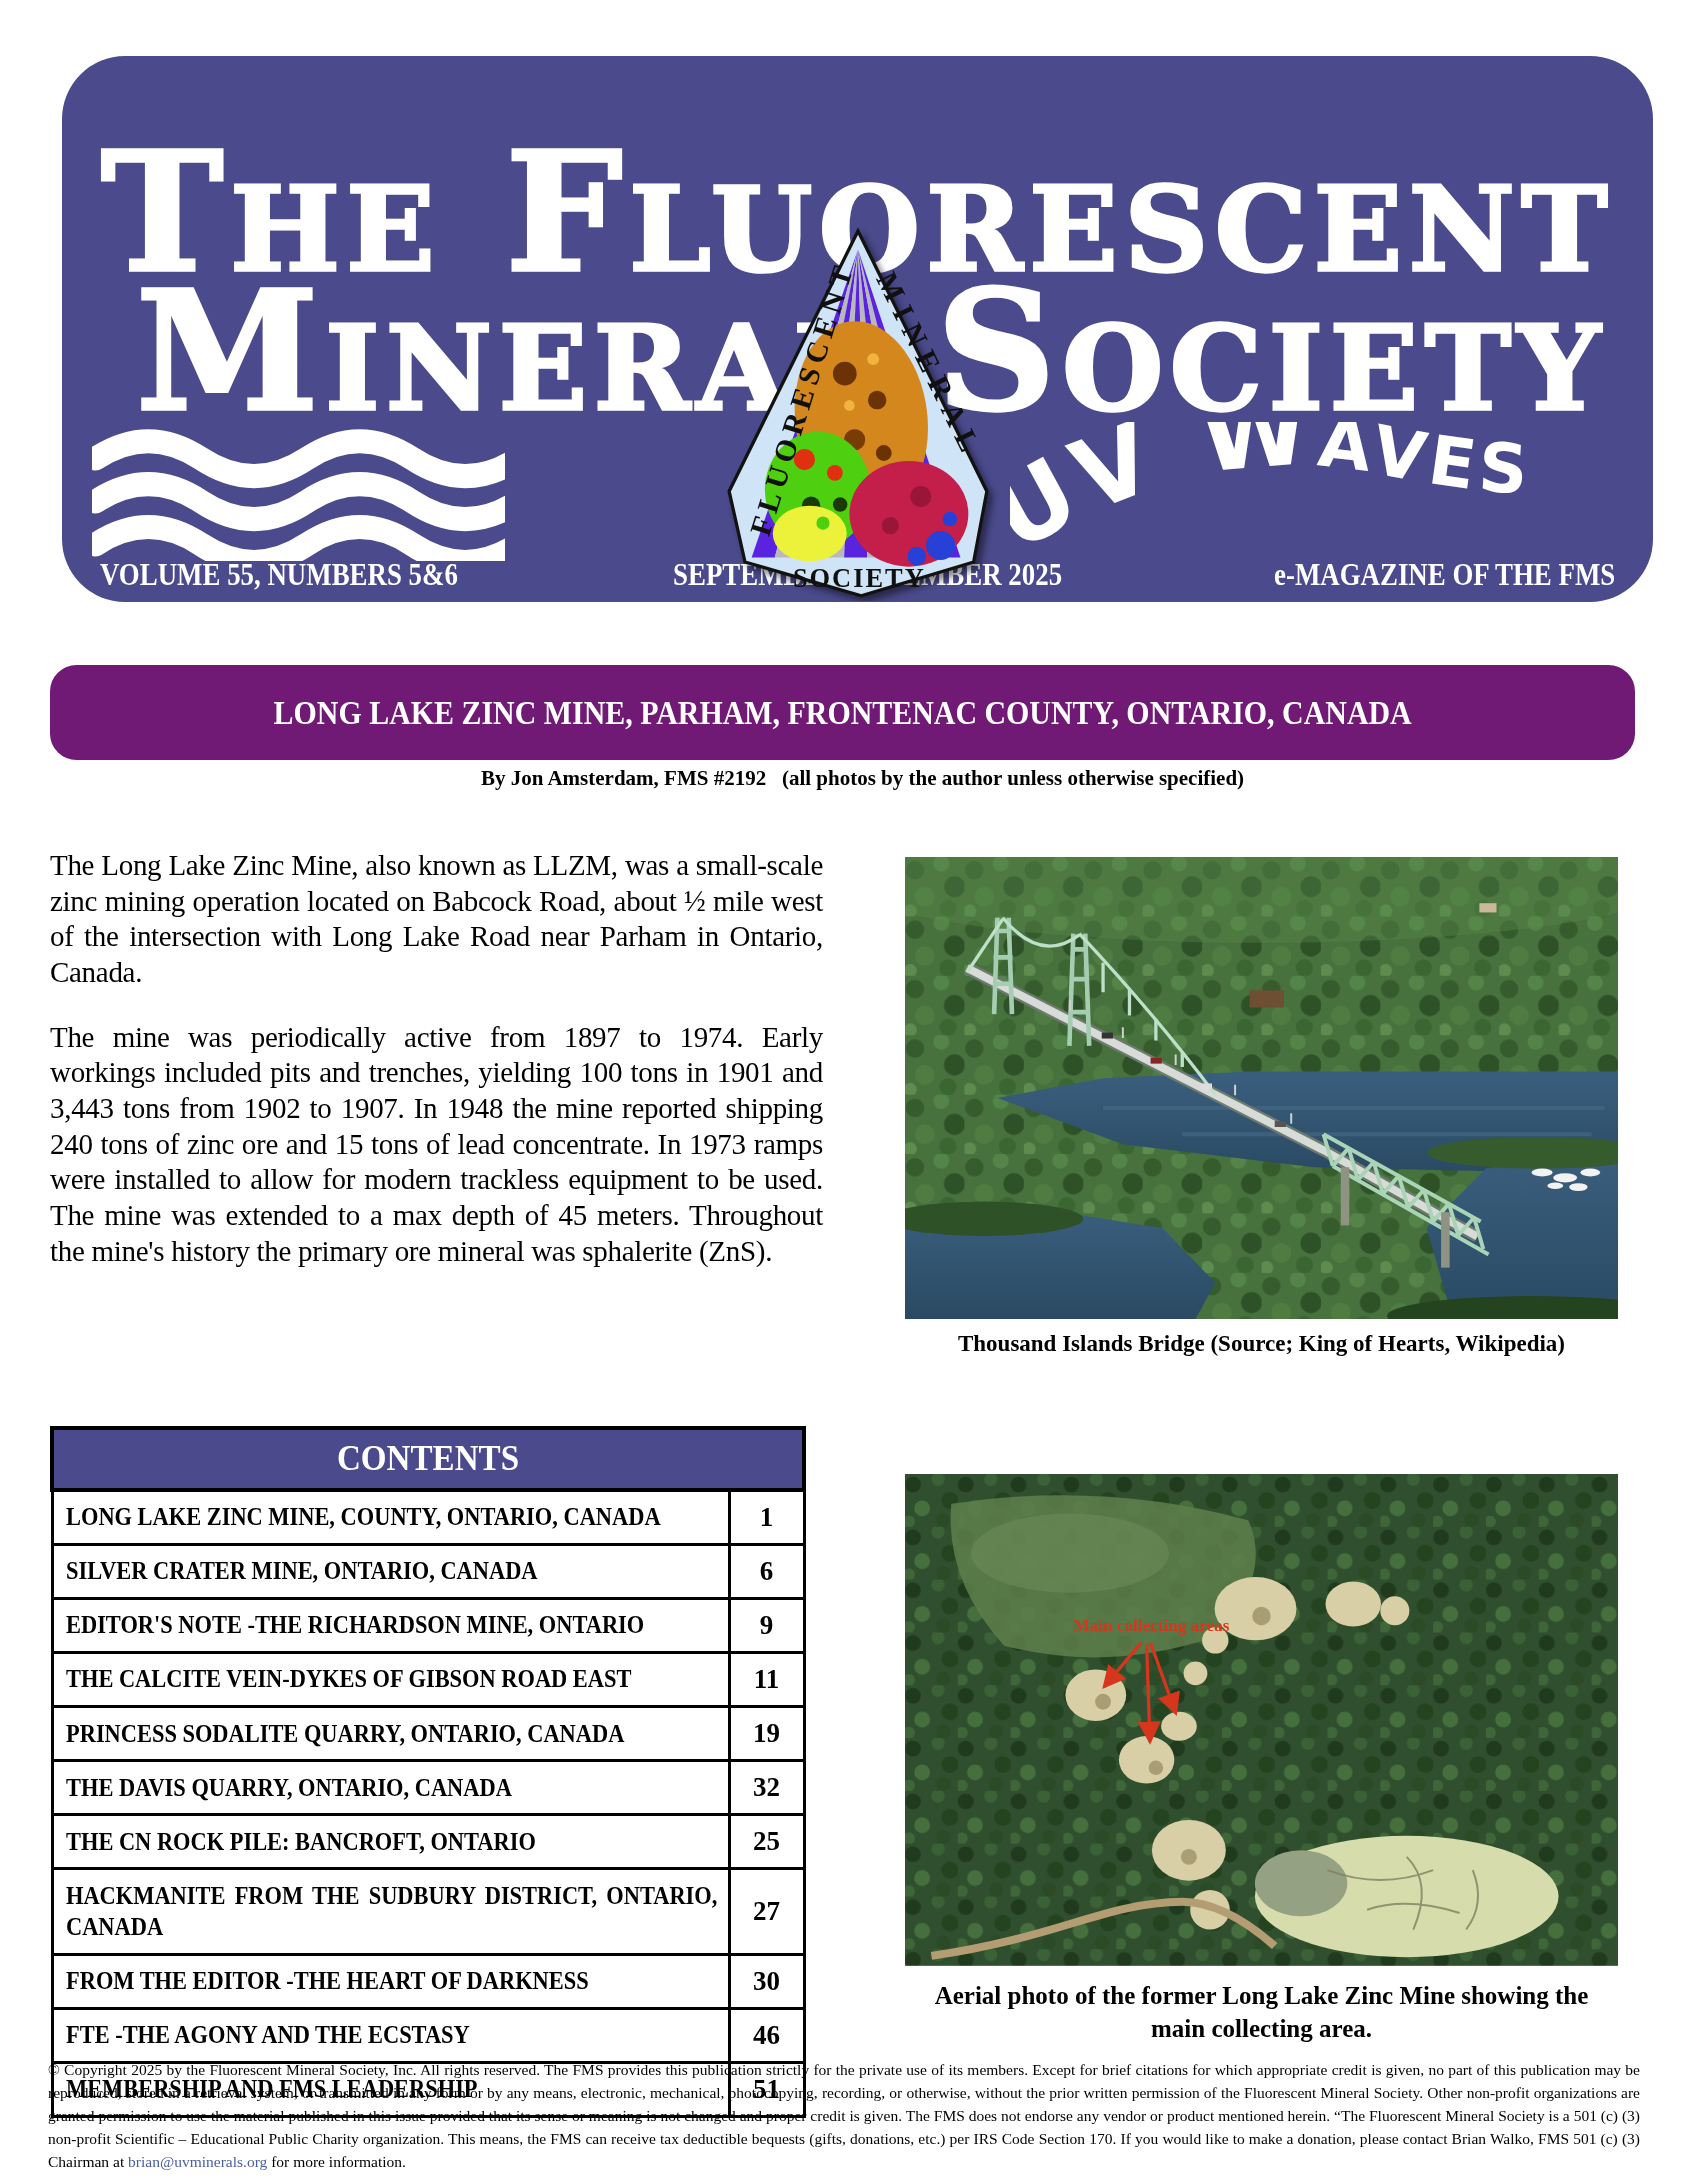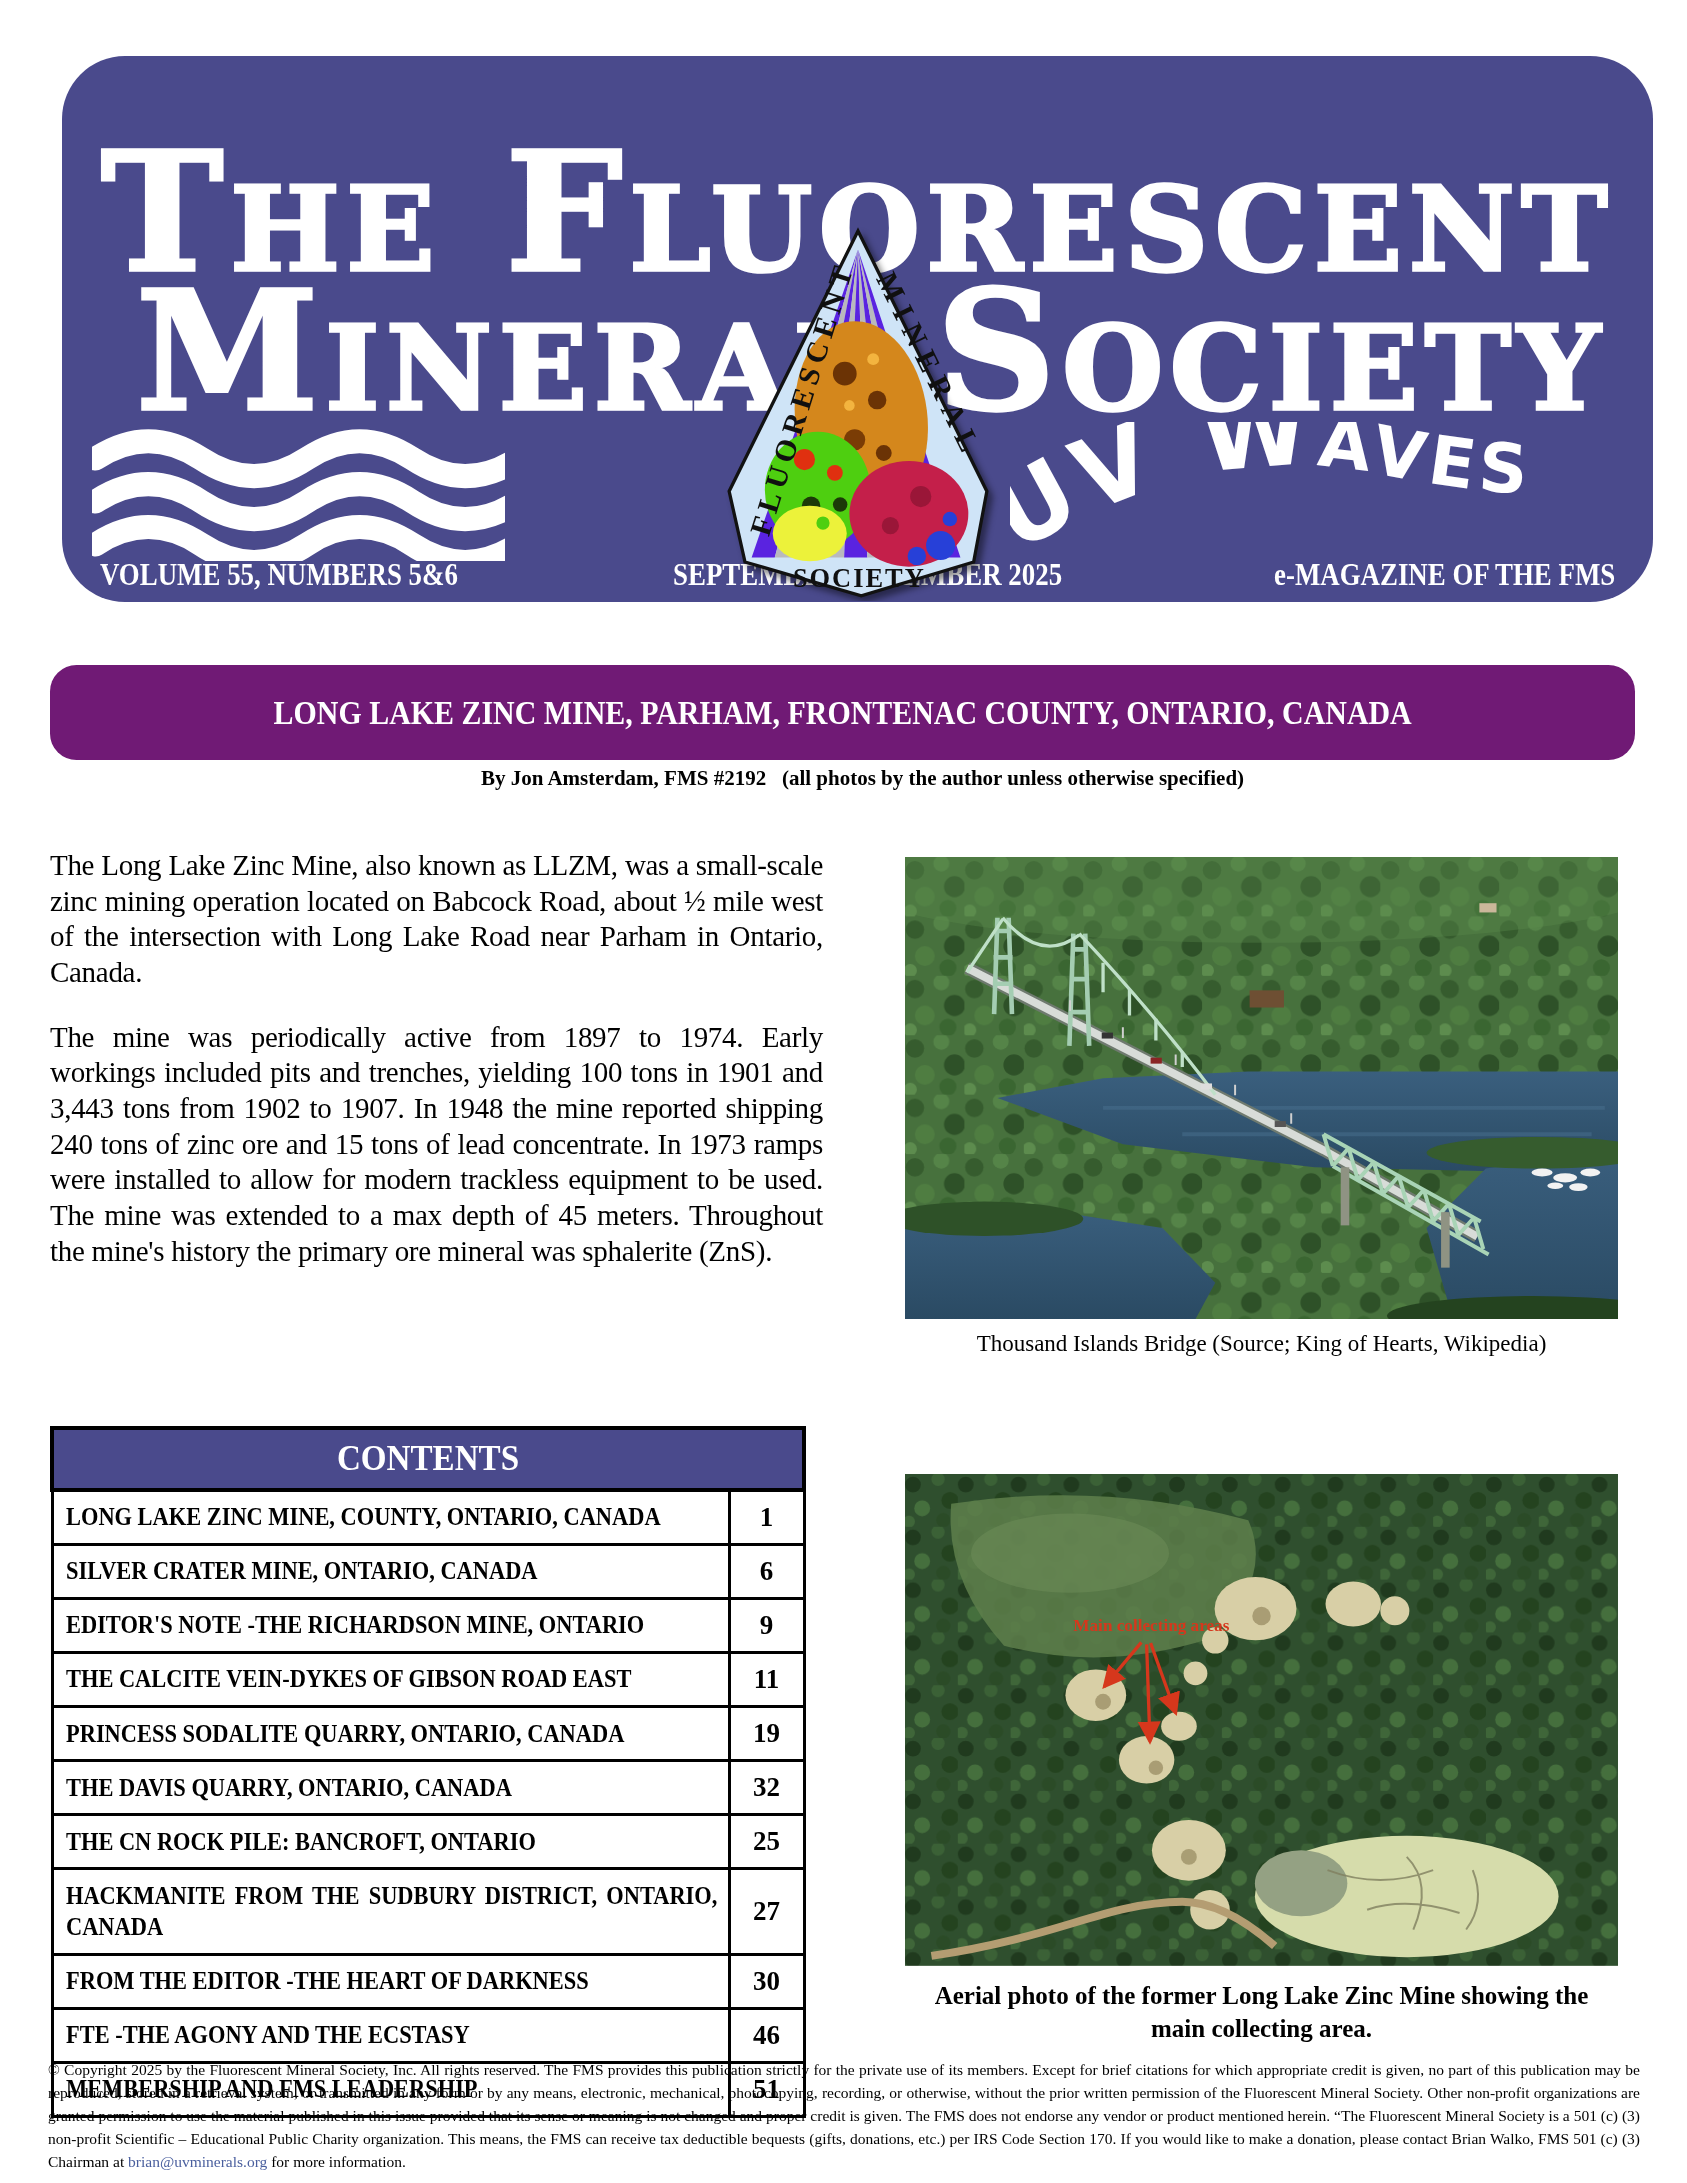--- a/index.html
+++ b/index.html
@@ -67,21 +67,21 @@
   .toc td.lab{padding:9.3px 10.6px 10.6px 12px;font-size:26px;line-height:1.2;}
   .toc td.lab .cl{
     display:block;width:116%;transform:scaleX(.862);transform-origin:0 50%;
     text-align:justify;
   }
   .toc td.pg{width:64px;text-align:center;font-size:27px;padding:9.3px 4px;}
   
   .fig1{position:absolute;left:905px;top:857px;width:713px;}
   .fig2{position:absolute;left:905px;top:1474px;width:713px;}
   .photo{display:block;width:100%;}
-  .cap-center{margin-top:10.6px;text-align:center;font-weight:normal;font-size:23px;line-height:1.2;}
+  .cap-center{margin-top:10.6px;text-align:center;font-weight:bold;font-size:23px;line-height:1.2;}
   .cap-left{margin-top:14.6px;text-align:center;font-weight:bold;font-size:25px;line-height:1.3;}
   
   .page-footer{
     position:absolute;left:48px;top:2059px;width:1592px;
     font-size:15.5px;line-height:1.48;text-align:justify;
   }
   .page-footer a{color:#4a5f9e;text-decoration:none;}
   svg text{font-family:"Liberation Serif",serif;}
   .uv-text{font-family:"DejaVu Sans",sans-serif;font-weight:bold;font-variant:small-caps;}
 </style>

